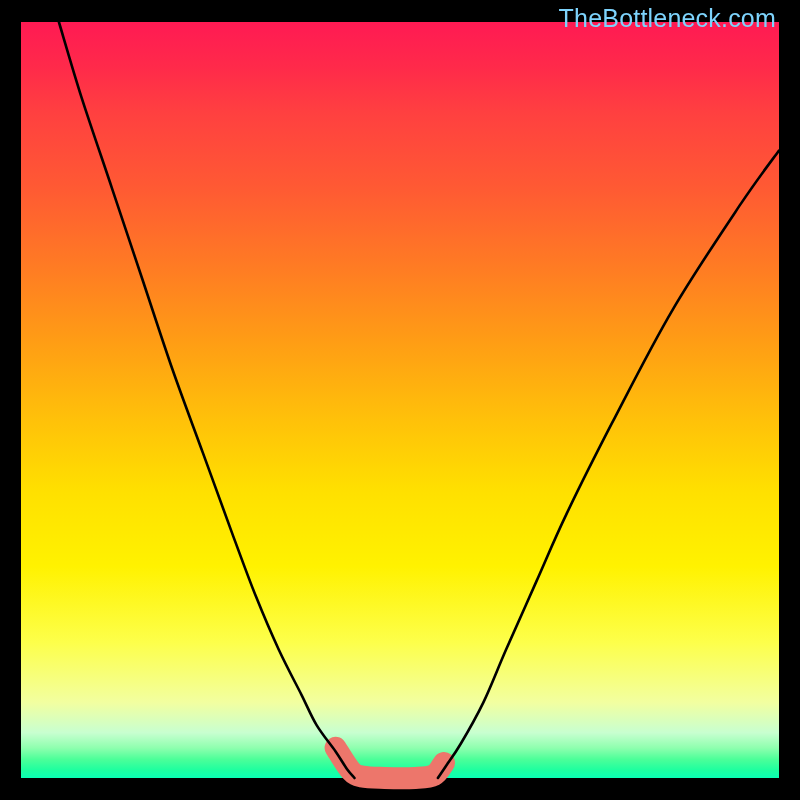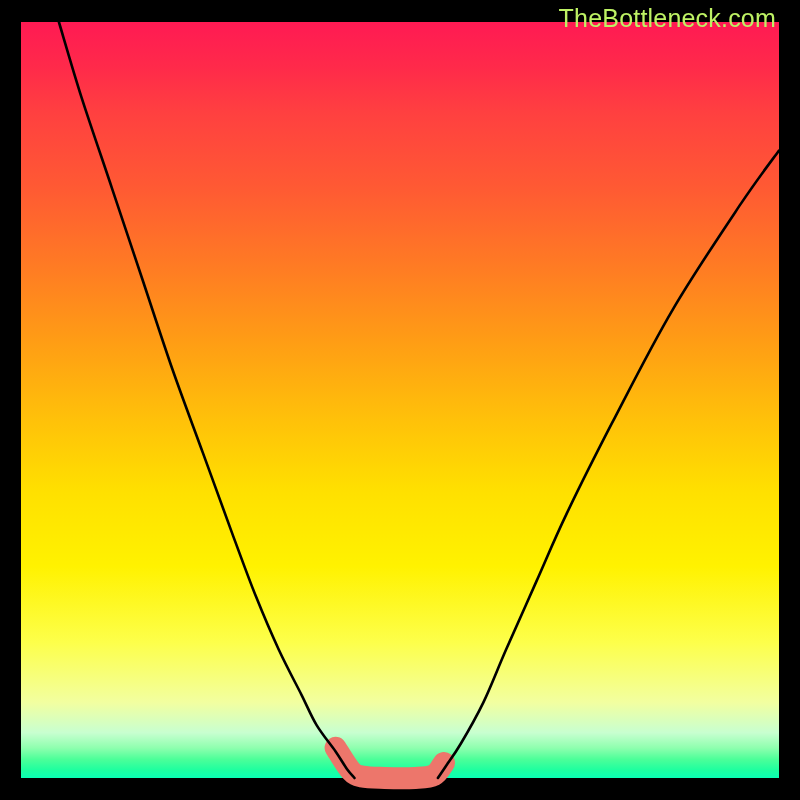--- a/index.html
+++ b/index.html
@@ -41,21 +41,21 @@
       #8fffaf 96%,
       #4dff99 97.5%,
       #1cffa0 99%,
       #0affb4 100%
     );
   }
   .attribution {
     position: absolute;
     top: 4px;
     right: 24px;
-    color: #bef264;
+    color: #7dd3fc;
     font-size: 25px;
     font-weight: 500;
     letter-spacing: 0.2px;
   }
   svg.curves {
     position: absolute;
     left: 21px;
     top: 22px;
     width: 758px;
     height: 756px;

